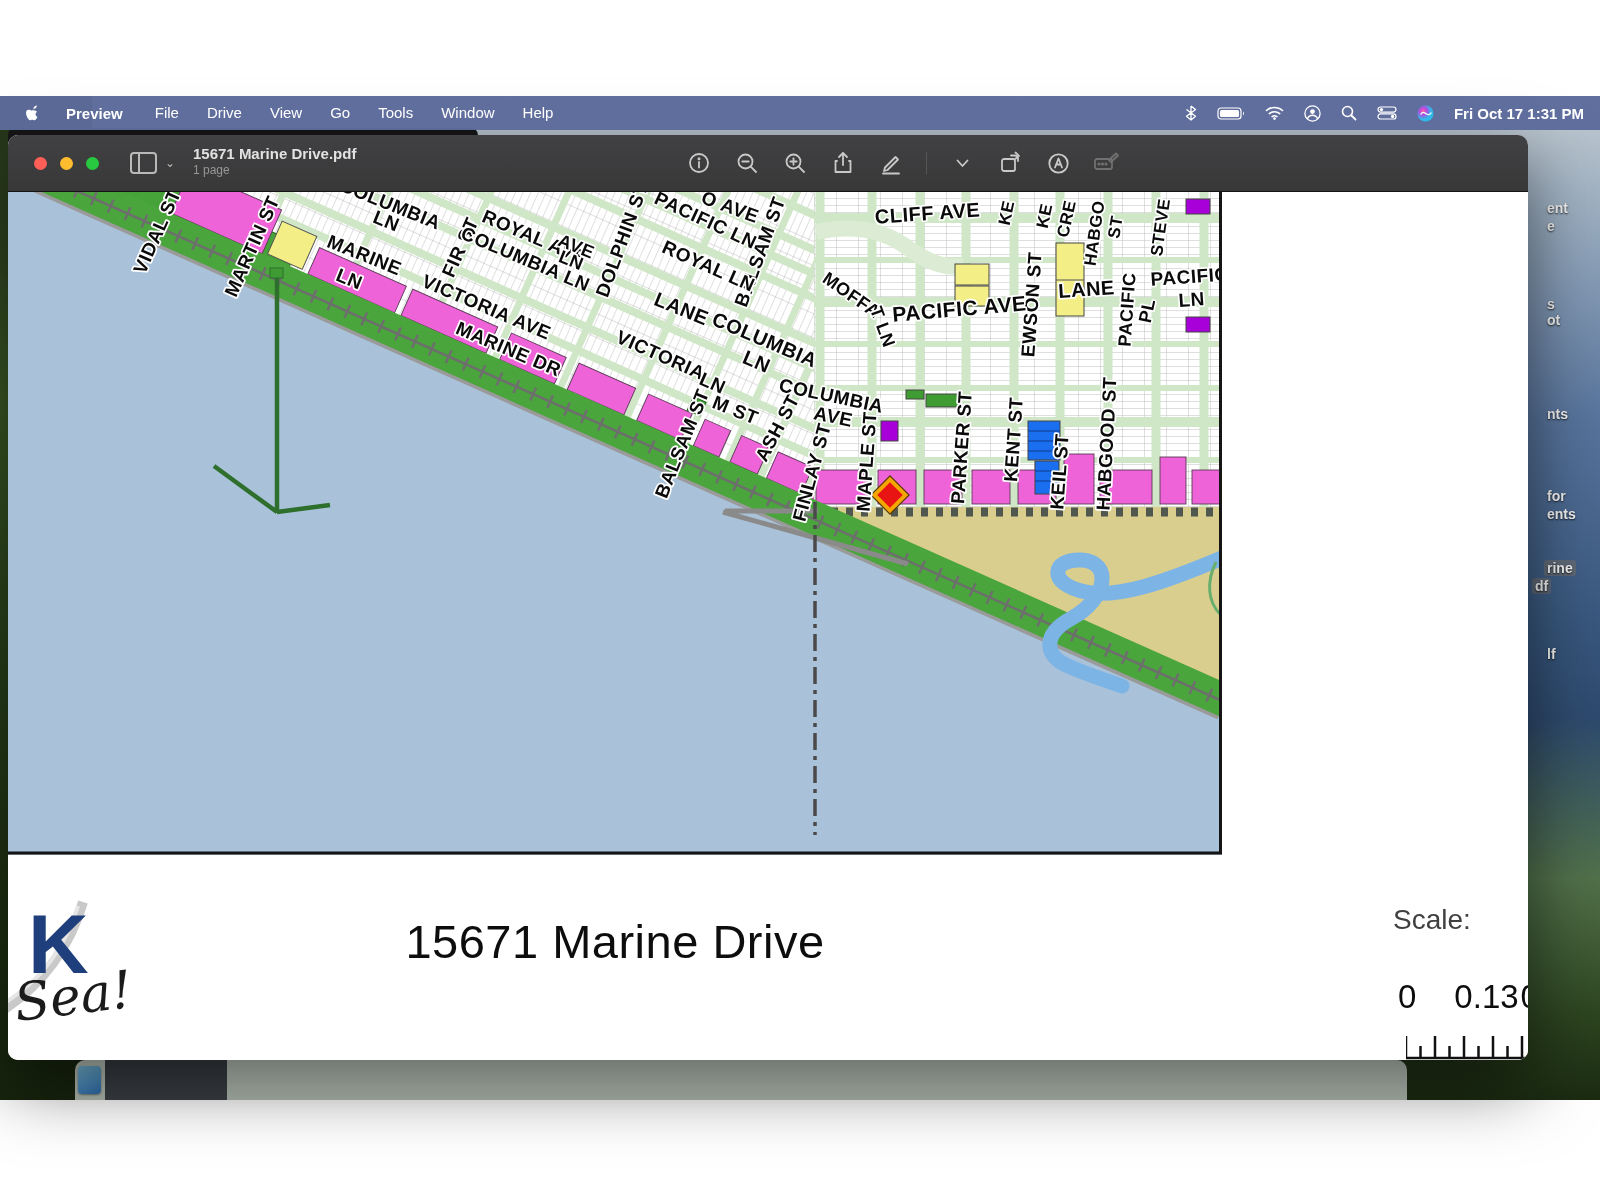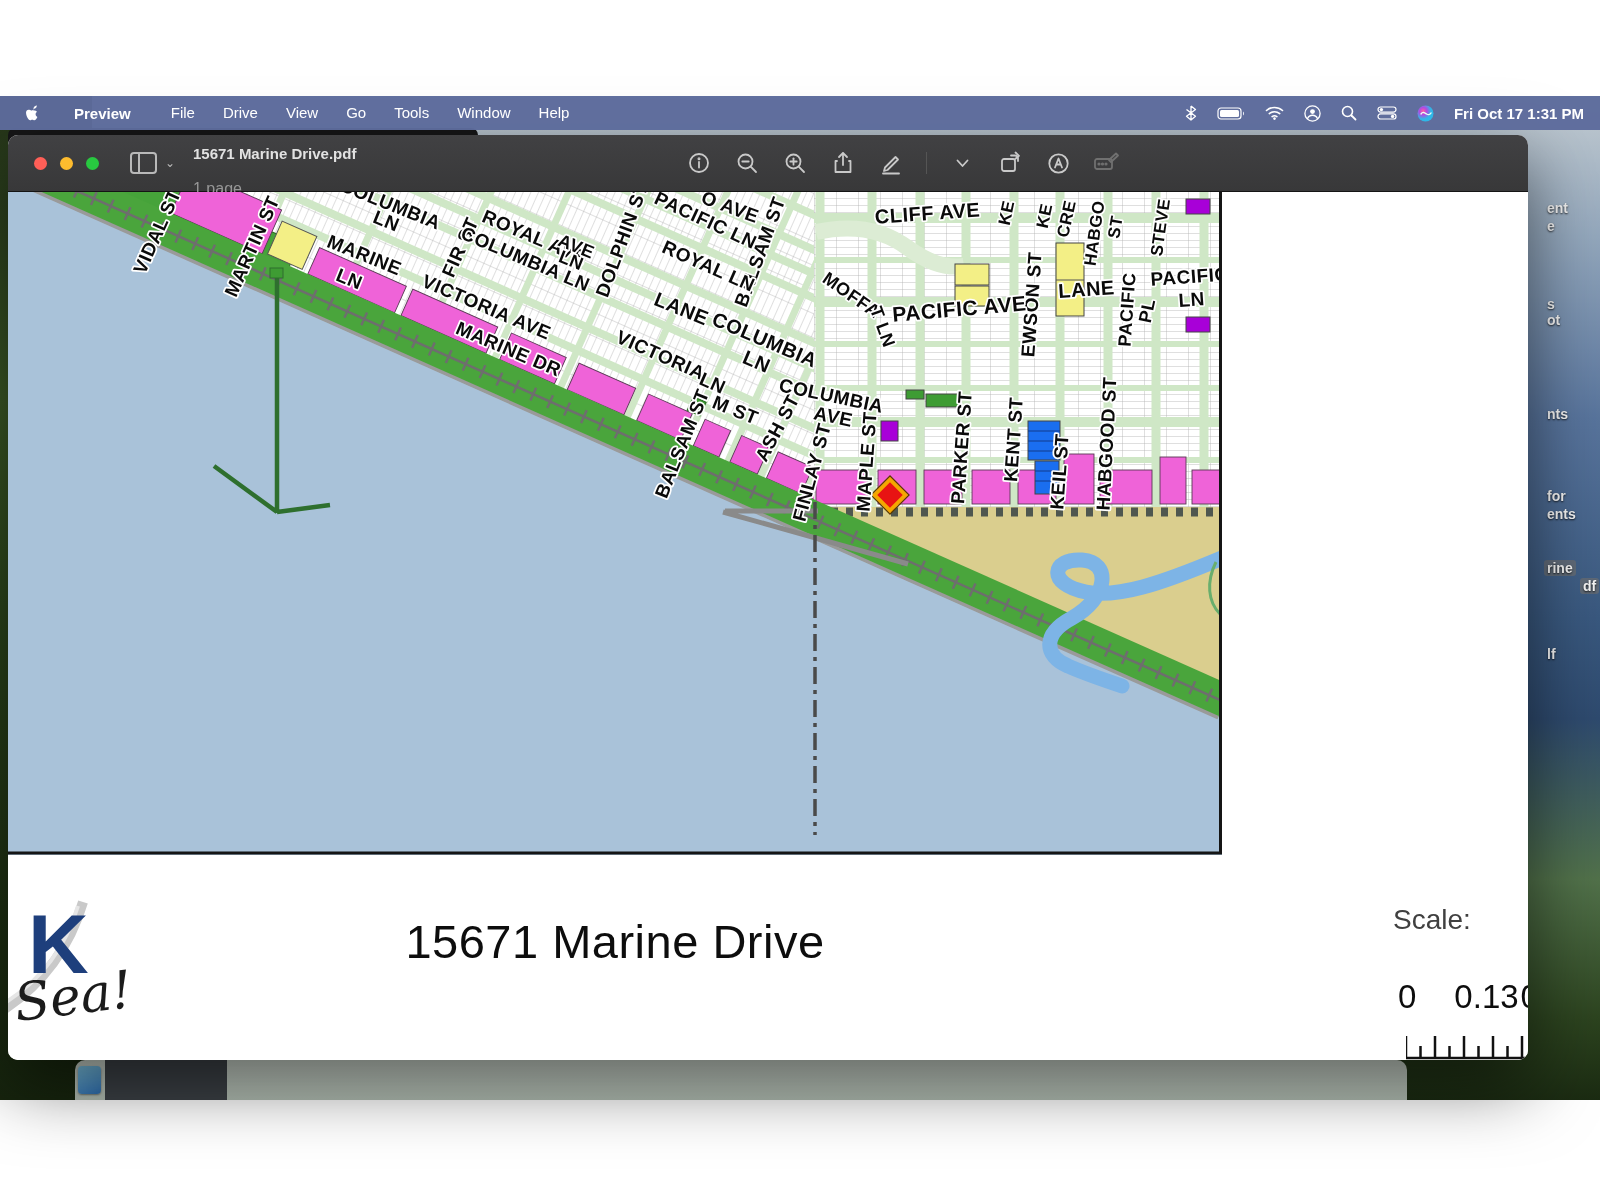--- a/index.html
+++ b/index.html
@@ -9,21 +9,21 @@
   .desktop{position:absolute;left:0;top:96px;width:1600px;height:1004px;
     background:linear-gradient(180deg,#c3ccd2 0%,#93a7bc 14%,#58749c 32%,#39587e 52%,#2e4a6e 62%,#51714a 78%,#2c431f 92%,#1b2b12 100%);}
   .foliage{position:absolute;left:0;top:96px;width:92px;height:1004px;
     background:linear-gradient(180deg,#243318 0%,#3c5a27 30%,#2a431a 55%,#17250e 100%);}
   .desk-frag{position:absolute;color:#f2f2f2;font-size:14px;font-weight:700;
     text-shadow:0 1px 2px rgba(0,0,0,.8);padding:0 3px;border-radius:3px;text-align:right;}
   .desk-frag.chip{background:rgba(110,110,110,.65);}
   
   .menubar{position:absolute;left:0;top:96px;width:1600px;height:34px;
     background:rgba(93,107,156,.97);display:flex;align-items:center;color:#fff;z-index:5;}
-  .menu-left{display:flex;align-items:center;gap:12px;padding-left:18px;}
+  .menu-left{display:flex;align-items:center;gap:4px;padding-left:18px;}
   .apple{width:30px;display:flex;justify-content:center;}
   .menu-item{font-size:15px;padding:0 14px;color:#fff;}
   .menu-item.app{font-weight:700;}
   .menu-right{margin-left:auto;display:flex;align-items:center;gap:20px;padding-right:16px;}
   .clock{font-size:15px;font-weight:600;}
   .sicon{display:flex;align-items:center;}
   
   .backwin{position:absolute;left:8px;top:128px;width:470px;height:14px;background:#161617;border-radius:7px 7px 0 0;}
   
   .browser{position:absolute;left:75px;top:1060px;width:1332px;height:40px;
@@ -42,21 +42,21 @@
   .tl{position:absolute;top:22px;width:13px;height:13px;border-radius:50%;}
   .tl.r{left:26px;background:#ff5f57;}
   .tl.y{left:52px;background:#febc2e;}
   .tl.g{left:78px;background:#28c840;}
   .sidebar-btn{position:absolute;left:122px;top:17px;display:flex;align-items:center;gap:8px;color:#b9b9b9;}
   .sb-rect{width:23px;height:18px;border:2px solid #b9b9b9;border-radius:4px;position:relative;}
   .sb-rect:before{content:"";position:absolute;left:6px;top:0;bottom:0;width:2px;background:#b9b9b9;}
   .chev{font-size:12px;color:#b9b9b9;}
   .wtitle{position:absolute;left:185px;top:10px;}
   .wtitle .t{font-size:15px;font-weight:700;color:#e2e2e2;}
-  .wtitle .s{font-size:16px;color:#979797;margin-top:18px;}
+  .wtitle .s{font-size:12px;color:#979797;margin-top:1px;}
   .tools{position:absolute;left:678px;top:13px;display:flex;align-items:center;gap:22px;}
   .tbtn{width:26px;height:30px;display:flex;align-items:center;justify-content:center;}
   .tbtn svg{stroke:#c9c9c9;fill:none;stroke-width:1.8;stroke-linecap:round;stroke-linejoin:round;}
   .tbtn.dim svg{stroke:#707070;}
   .vdiv{width:1px;height:22px;background:#555;}
   .searchbox{position:absolute;right:12px;top:12px;width:400px;height:32px;background:#252527;
     border:1px solid #49494b;border-radius:8px;display:flex;align-items:center;padding:0 10px;gap:6px;}
   .searchbox .ph{color:#8e8e93;font-size:15px;}
   .searchbox svg{stroke:#8e8e93;fill:none;stroke-width:1.8;stroke-linecap:round;}
   .content{position:absolute;left:0;top:57px;right:0;bottom:0;background:#fff;}
@@ -86,21 +86,21 @@
 <div class="foliage"></div>
 <div id="frags">
       <span class="desk-frag" style="left: 1544px; top: 200px;">ent</span>
       <span class="desk-frag" style="left: 1544px; top: 218px;">e</span>
       <span class="desk-frag" style="left: 1544px; top: 296px;">s</span>
       <span class="desk-frag" style="left: 1544px; top: 312px;">ot</span>
       <span class="desk-frag" style="left: 1544px; top: 406px;">nts</span>
       <span class="desk-frag" style="left: 1544px; top: 488px;">for</span>
       <span class="desk-frag" style="left: 1544px; top: 506px;">ents</span>
       <span class="desk-frag chip" style="left: 1544px; top: 560px;">rine</span>
-      <span class="desk-frag chip" style="left: 1544px; top: 578px; margin-left: 36px;">df</span>
+      <span class="desk-frag chip" style="left: 1496px; top: 578px; margin-left: 36px;">df</span>
       <span class="desk-frag" style="left: 1544px; top: 646px;">lf</span>
     </div>
 
 <div class="menubar">
   <div class="menu-left">
     <span class="apple">
       <svg width="15" height="18" viewBox="0 0 16 17">
             <path fill="#fff" d="M11.4.4c-.9.06-1.95.6-2.56 1.32-.55.64-1 1.6-.83 2.5.98.08 1.98-.5 2.58-1.23.6-.72 1-1.65.81-2.59zM8.7 4.9c-1.4 0-2.45.8-3.12.8-.7 0-1.75-.76-2.88-.74C1.3 4.99.03 6.1.03 8.32c0 2.24 1.1 4.9 2.22 6.28.58.74 1.28 1.58 2.18 1.54.86-.03 1.2-.55 2.26-.55s1.36.55 2.28.53c.95-.02 1.58-.77 2.17-1.52.68-.9.96-1.78.98-1.83-.02-.01-1.88-.73-1.9-2.9-.02-1.8 1.48-2.67 1.55-2.71-.85-1.24-2.17-1.38-2.63-1.41-1.13-.09-2.04.75-2.44.75z"></path>
           </svg>
     </span>

